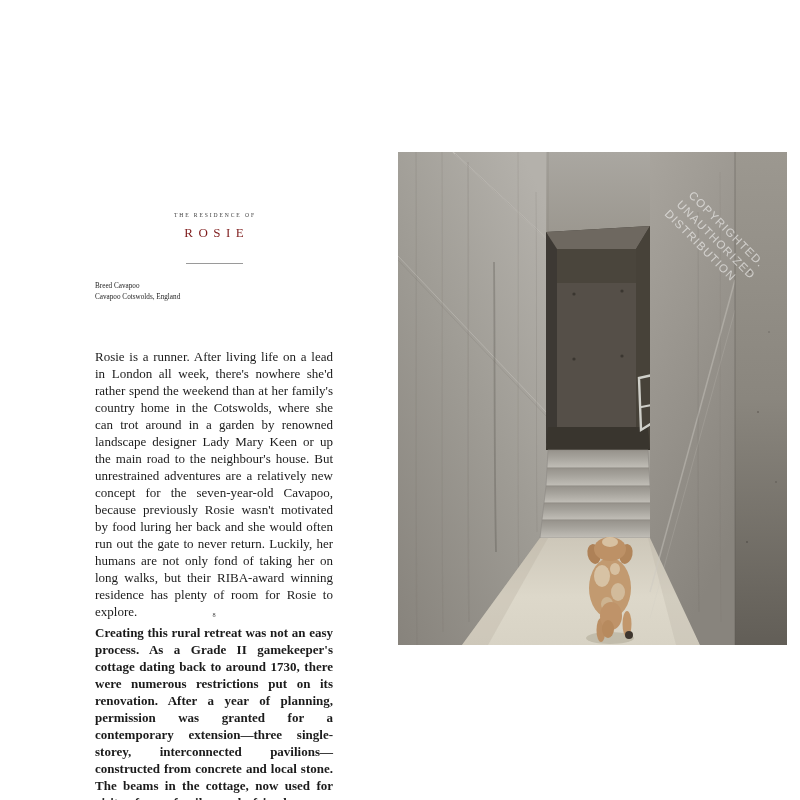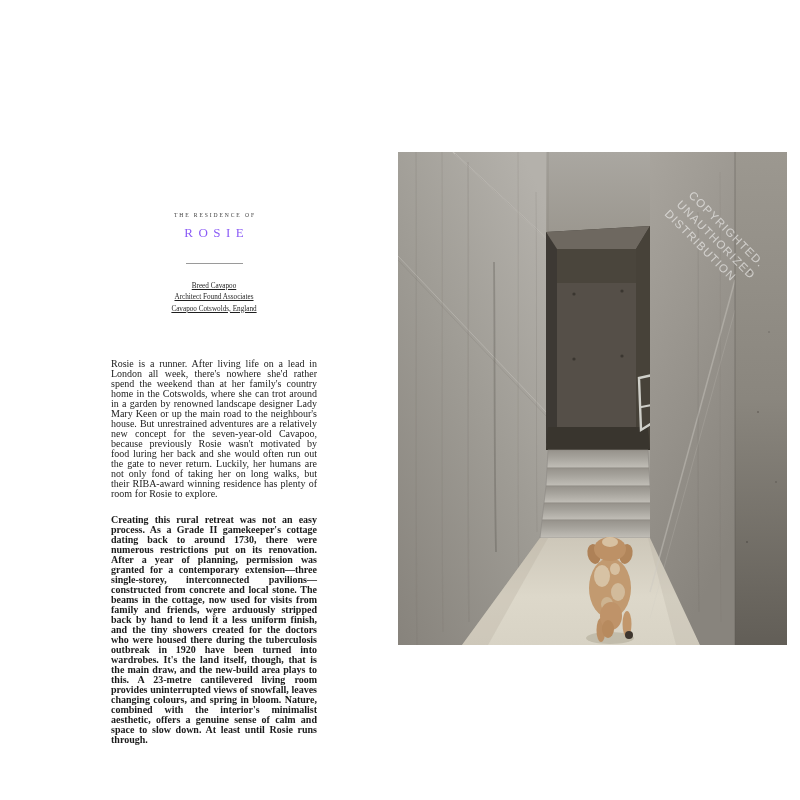--- a/index.html
+++ b/index.html
@@ -10,28 +10,28 @@
   .spread{position:absolute;inset:0;background:#ffffff;}
 
   
   .left-col{position:absolute;left:95px;top:212px;width:238px;}
   .eyebrow{
     text-align:center;font-size:5.6px;letter-spacing:1.9px;padding-left:1.9px;
     color:#3c3c3c;font-weight:400;
   }
   .title{
     margin-top:7px;text-align:center;font-size:13px;letter-spacing:5.5px;
-    padding-left:5.5px;color:#8b5cf6;font-weight:400;
+    padding-left:5.5px;color:#7f1d1d;font-weight:400;
   }
   .rule{width:57px;height:1px;background:#9a9a9a;margin:22px auto 0 auto;}
   .details{margin-top:17px;}
-  .detail-line{text-align:center;font-size:7.2px;line-height:11.3px;color:#1e1e1e;text-decoration:underline;}
+  .detail-line{text-align:left;font-size:7.2px;line-height:11.3px;color:#1e1e1e;}
   .body-text{margin-top:44px;}
   .body-text p{
-    margin:16px;font-size:10px;line-height:10px;text-align:justify;
+    margin:0;font-size:13px;line-height:17px;text-align:justify;
     color:#1b1b1b;word-spacing:0.2px;
   }
   .body-text p + p{margin-top:4.5px;font-weight:bold;}
   .folio{
     position:absolute;left:95px;top:611px;width:238px;text-align:center;
     font-size:6.3px;color:#4a4a4a;
   }
 
   
   .photo{
@@ -48,21 +48,20 @@
 <body>
 
 <div class="spread">
 
   <div class="left-col">
     <div class="eyebrow">THE RESIDENCE OF</div>
     <div class="title">ROSIE</div>
     <div class="rule"></div>
     <div class="details">
       <div class="detail-line">Breed Cavapoo</div>
-      <div class="detail-line">Architect Found Associates</div>
       <div class="detail-line">Cavapoo Cotswolds, England</div>
     </div>
     <div class="body-text">
       <p>Rosie is a runner. After living life on a lead in London all week, there's nowhere she'd rather spend the weekend than at her family's country home in the Cotswolds, where she can trot around in a garden by renowned landscape designer Lady Mary Keen or up the main road to the neighbour's house. But unrestrained adventures are a relatively new concept for the seven-year-old Cavapoo, because previously Rosie wasn't motivated by food luring her back and she would often run out the gate to never return. Luckily, her humans are not only fond of taking her on long walks, but their RIBA-award winning residence has plenty of room for Rosie to explore.</p>
       <p>Creating this rural retreat was not an easy process. As a Grade II gamekeeper's cottage dating back to around 1730, there were numerous restrictions put on its renovation. After a year of planning, permission was granted for a contemporary extension—three single-storey, interconnected pavilions—constructed from concrete and local stone. The beams in the cottage, now used for visits from family and friends, were arduously stripped back by hand to lend it a less uniform finish, and the tiny showers created for the doctors who were housed there during the tuberculosis outbreak in 1920 have been turned into wardrobes. It's the land itself, though, that is the main draw, and the new-build area plays to this. A 23-metre cantilevered living room provides uninterrupted views of snowfall, leaves changing colours, and spring in bloom. Nature, combined with the interior's minimalist aesthetic, offers a genuine sense of calm and space to slow down. At least until Rosie runs through.</p>
     </div>
   </div>
   <div class="folio">8</div>
 
   <div class="photo">

